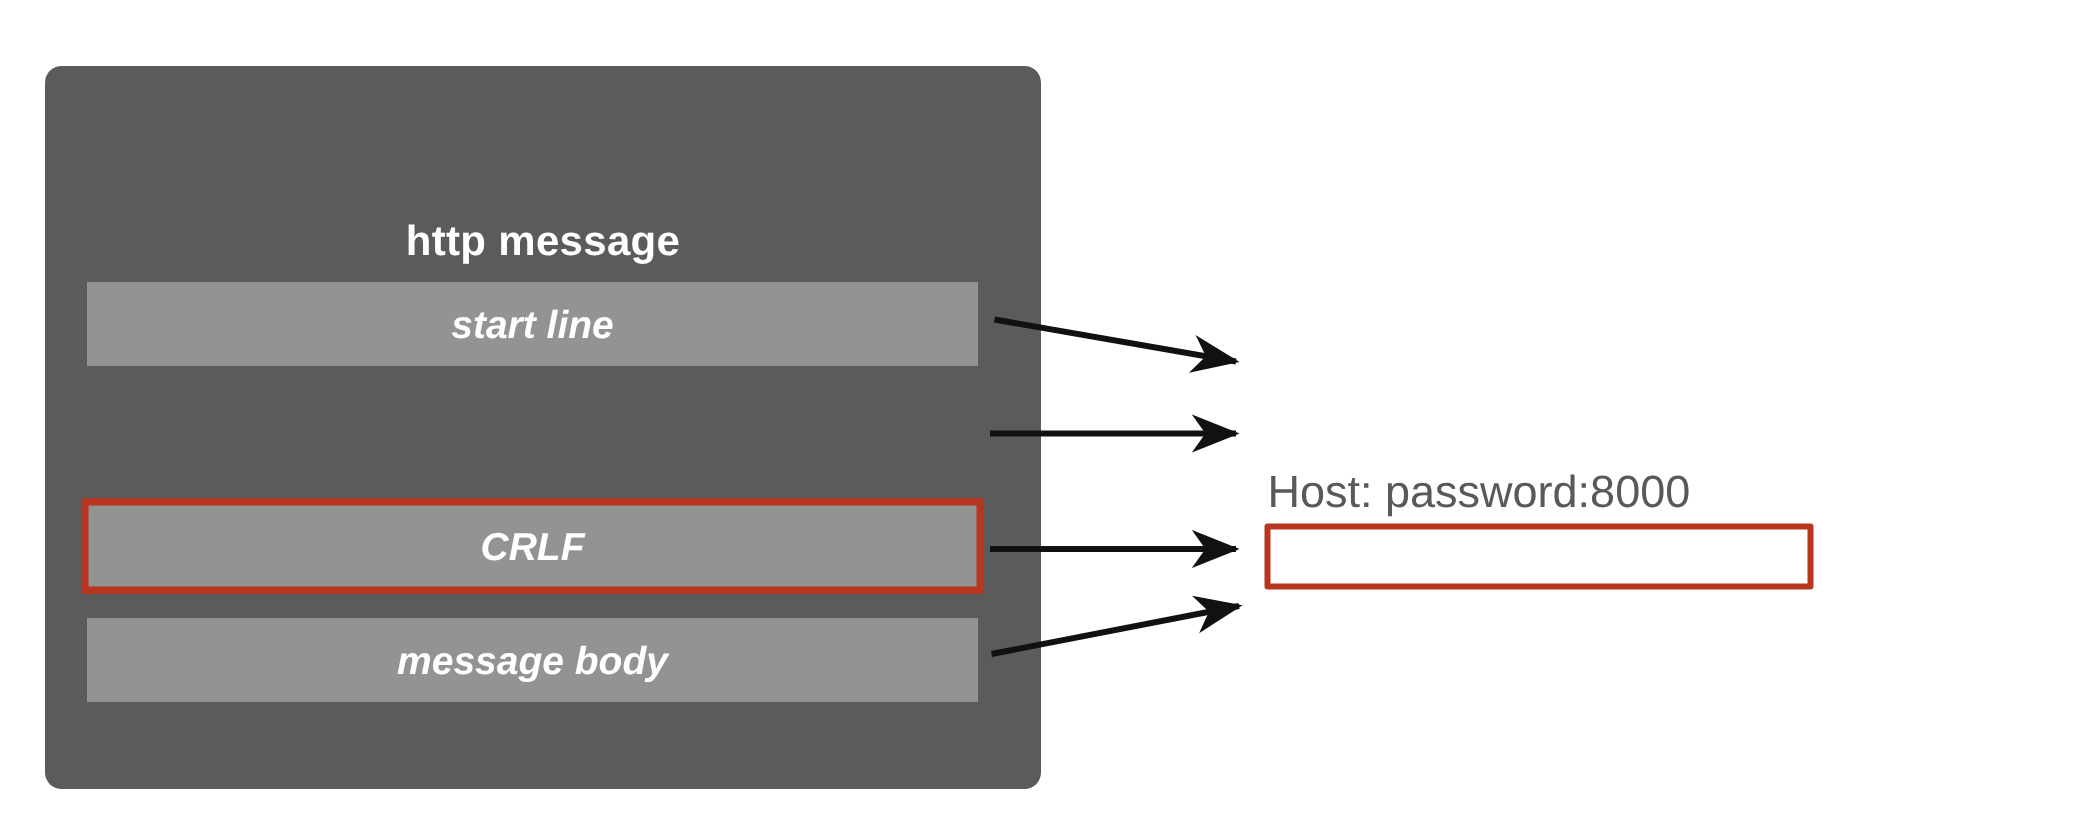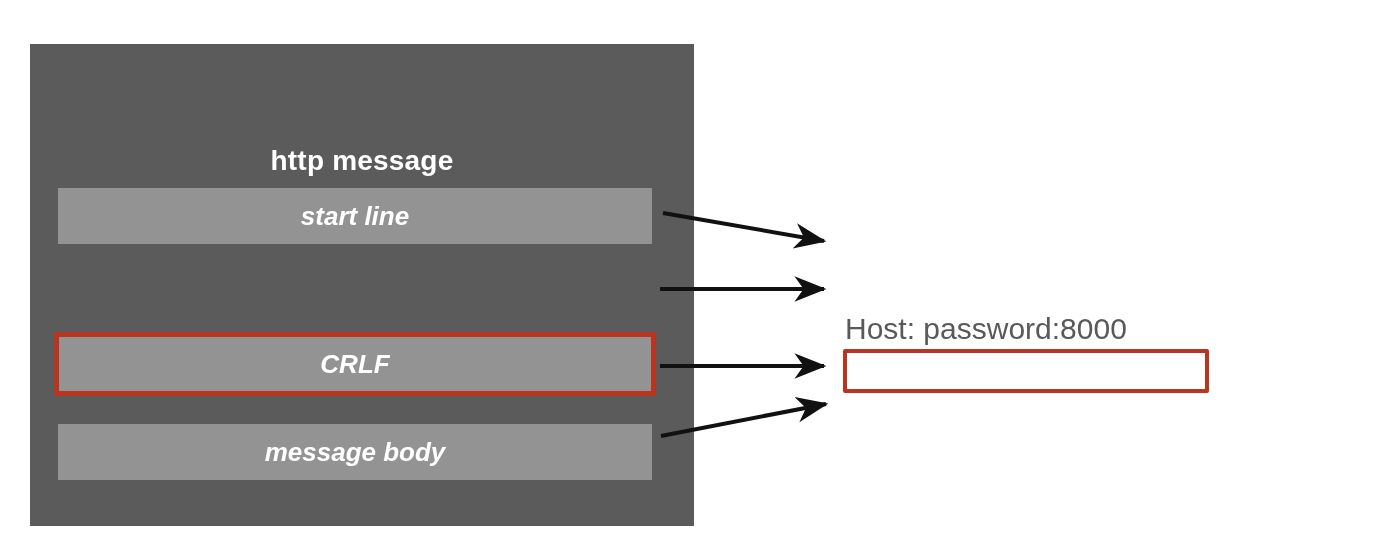--- a/index.html
+++ b/index.html
@@ -23,20 +23,21 @@
   }
 
   
   .panel {
     position: absolute;
     left: 30px;
     top: 44px;
     width: 664px;
     height: 482px;
     background: #5b5b5b;
+    border-radius: 11px;
   }
 
   .panel-title {
     position: absolute;
     left: 0;
     top: 100px;
     width: 664px;
     text-align: center;
     color: #ffffff;
     font-size: 28px;
@@ -57,21 +58,21 @@
     font-weight: bold;
     display: flex;
     align-items: center;
     justify-content: center;
     box-sizing: border-box;
     font-style: italic;
   }
   .sec-box.b0 { top: 144px; }   
   .sec-box.b1 { top: 218px; }   
   .sec-box.b2 { top: 292px; }   
-  .sec-box.b3 { top: 368px; margin-top: 12px; }   
+  .sec-box.b3 { top: 368px; }   
 
   
   .crlf-outline {
     position: absolute;
     left: 24px;
     top: 288px;
     width: 602px;
     height: 64px;
     border: 5px solid #b8351f;
     border-radius: 2px;

